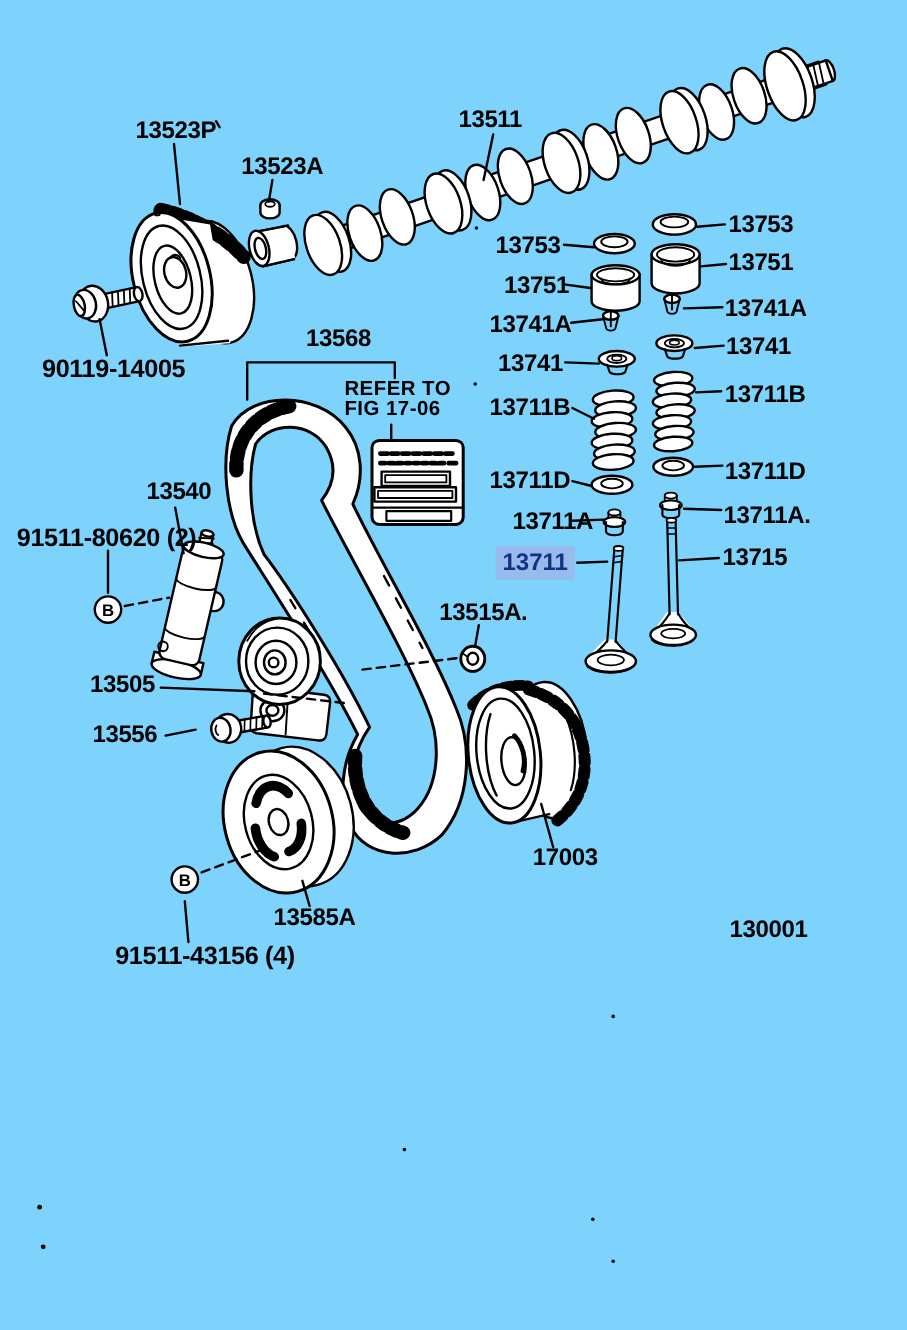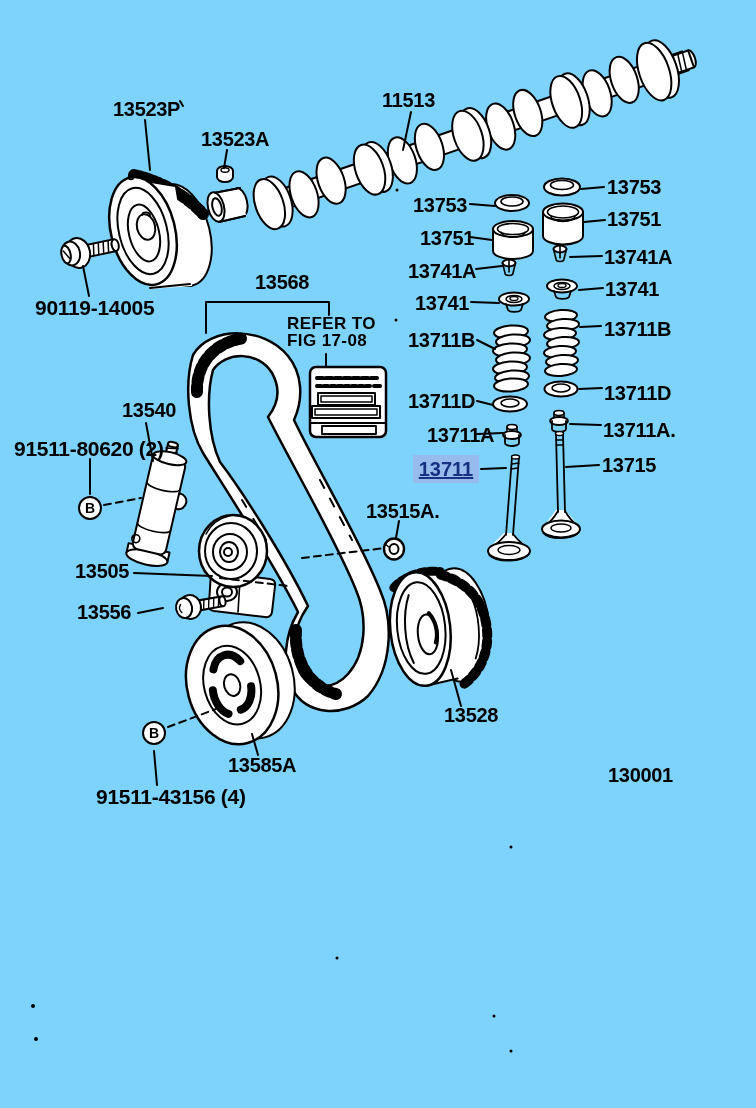--- a/index.html
+++ b/index.html
@@ -4,21 +4,21 @@
 <style>
   html,body{margin:0;padding:0;background:#fff;}
   #stage{position:relative;width:756px;height:1108px;background:#7dd3fc;overflow:hidden;
          font-family:"Liberation Sans",sans-serif;}
   #art{position:absolute;left:0;top:0;}
   .lbl{position:absolute;font:700 20px/1.05 "Liberation Sans",sans-serif;color:#000;
        letter-spacing:-0.3px;white-space:nowrap;}
   .sm{font-size:21px;}
   .note{font-size:17px;letter-spacing:0.4px;}
   .hl{left:413px;top:455px;width:66px;height:28px;background:#98bbee;color:#17307f;
-      display:flex;align-items:center;justify-content:center;letter-spacing:0;text-decoration:underline;}
+      display:flex;align-items:center;justify-content:center;letter-spacing:0;}
   .bcircle{position:absolute;width:24px;height:24px;border:2.5px solid #000;border-radius:50%;
        box-sizing:border-box;display:flex;align-items:center;justify-content:center;
        font:700 14px "Liberation Sans",sans-serif;background:#fff;}
 </style>
 </head>
 <body>
 
 <div id="stage">
 
 <svg id="art" width="756" height="1108" viewBox="0 0 756 1108" stroke="#000" fill="none" stroke-width="2" stroke-linecap="round" stroke-linejoin="round">
@@ -326,21 +326,21 @@
     <circle cx="36" cy="1039" r="2"></circle>
     <circle cx="494" cy="1016" r="1.5"></circle>
     <circle cx="511" cy="847" r="1.5"></circle>
     <circle cx="511" cy="1051" r="1.5"></circle>
   </g>
 </svg>
 
   <div class="lbl" style="left:113px;top:99px">13523P</div>
   <div class="lbl" style="left:201px;top:129px">13523A</div>
   <div class="lbl sm" style="left:35px;top:297px">90119-14005</div>
-  <div class="lbl" style="left:382px;top:90px">11513</div>
+  <div class="lbl" style="left:382px;top:90px">13511</div>
 
   <div class="lbl" style="left:413px;top:195px">13753</div>
   <div class="lbl" style="left:607px;top:177px">13753</div>
   <div class="lbl" style="left:420px;top:228px">13751</div>
   <div class="lbl" style="left:607px;top:209px">13751</div>
   <div class="lbl" style="left:408px;top:261px">13741A</div>
   <div class="lbl" style="left:604px;top:247px">13741A</div>
   <div class="lbl" style="left:415px;top:293px">13741</div>
   <div class="lbl" style="left:605px;top:279px">13741</div>
   <div class="lbl" style="left:408px;top:330px">13711B</div>
@@ -349,28 +349,28 @@
   <div class="lbl" style="left:604px;top:383px">13711D</div>
   <div class="lbl" style="left:427px;top:425px">13711A</div>
   <div class="lbl" style="left:603px;top:420px">13711A.</div>
 
   <div class="lbl hl">13711</div>
   <div class="lbl" style="left:602px;top:455px">13715</div>
   <div class="lbl" style="left:366px;top:501px">13515A.</div>
 
   <div class="lbl" style="left:255px;top:272px">13568</div>
   <div class="lbl note" style="left:287px;top:315px">REFER TO</div>
-  <div class="lbl note" style="left:287px;top:332px">FIG 17-08</div>
+  <div class="lbl note" style="left:287px;top:332px">FIG 17-06</div>
 
   <div class="lbl" style="left:122px;top:400px">13540</div>
   <div class="lbl sm" style="left:14px;top:438px">91511-80620 (2)</div>
   <div class="lbl" style="left:75px;top:561px">13505</div>
   <div class="lbl" style="left:77px;top:602px">13556</div>
   <div class="lbl" style="left:228px;top:755px">13585A</div>
   <div class="lbl sm" style="left:96px;top:786px">91511-43156 (4)</div>
-  <div class="lbl" style="left:444px;top:705px">13528</div>
+  <div class="lbl" style="left:444px;top:705px">17003</div>
 
   <div class="lbl" style="left:608px;top:765px">130001</div>
 
   <div class="bcircle" style="left:78px;top:496px">B</div>
   <div class="bcircle" style="left:142px;top:721px">B</div>
 
 </div>
 
 </body></html>

